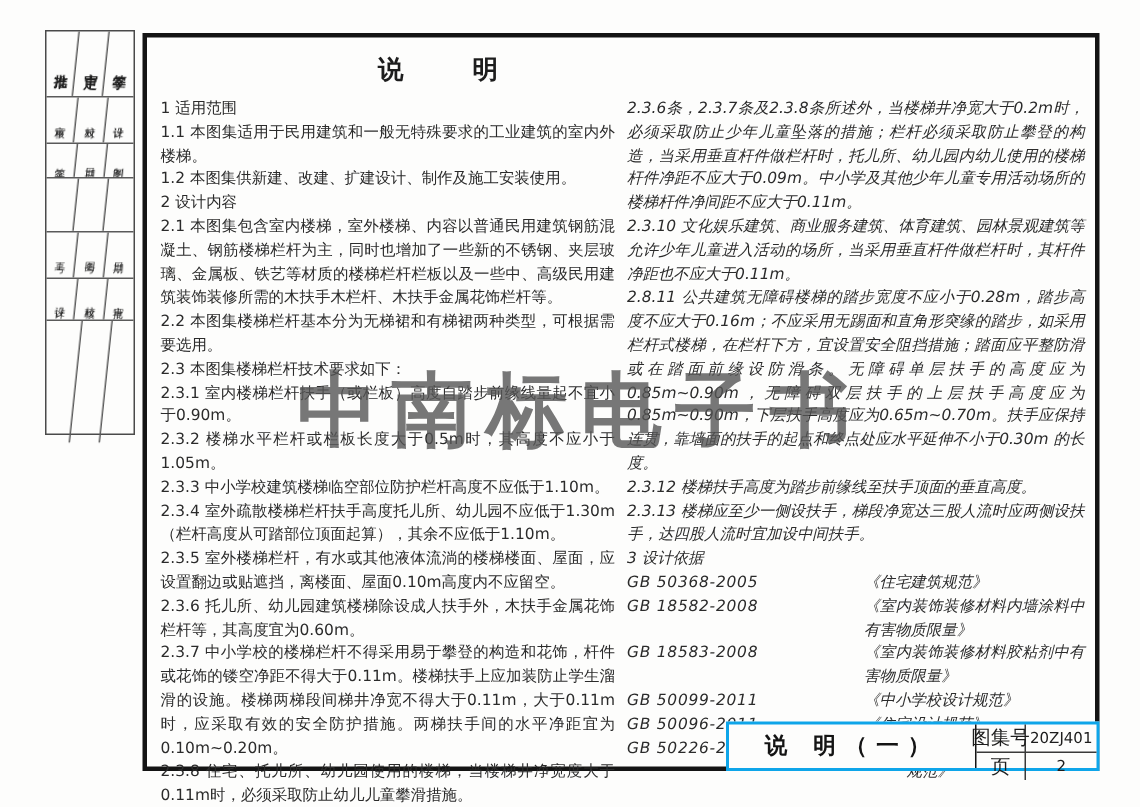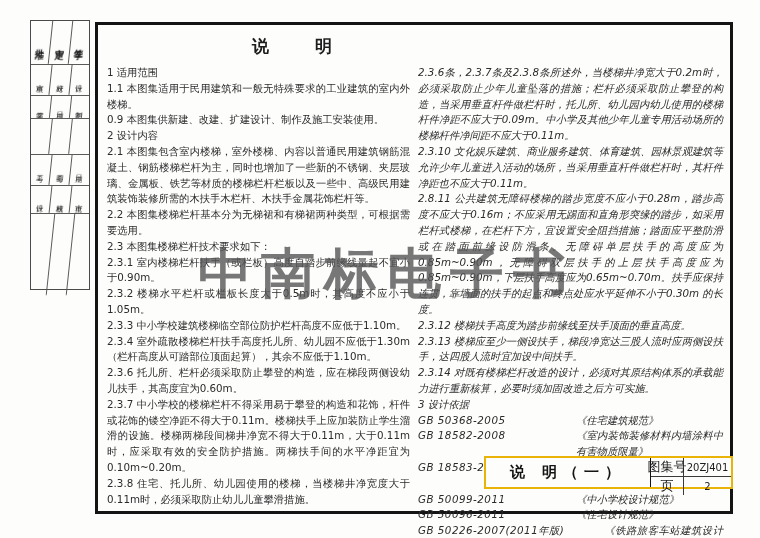--- a/index.html
+++ b/index.html
@@ -44,22 +44,22 @@
   .ref-code{flex:none;min-width:118px;white-space:nowrap;letter-spacing:.5px;}
   .ref-name{flex:1;margin-left:40px;}
   
   .watermark{
     position:absolute;left:198px;top:238px;z-index:5;
     font-size:54px;font-weight:bold;letter-spacing:9px;white-space:nowrap;
     color:rgba(85,85,85,0.80);pointer-events:none;
   }
   
   .titleblock{
-    position:absolute;left:484px;top:456px;width:249px;height:33px;
-    border:2px solid #eab308;box-sizing:border-box;display:flex;background:#fdfdfc;z-index:6;
+    position:absolute;left:484px;top:481px;width:249px;height:33px;
+    border:2px solid #0ea5e9;box-sizing:border-box;display:flex;background:#fdfdfc;z-index:6;
   }
   .tb-name{
     flex:1;display:flex;align-items:center;justify-content:center;
     font-size:15px;font-weight:bold;color:#141414;letter-spacing:6px;border-right:1.5px solid #141414;
     white-space:nowrap;
   }
   .tb-grid{flex:none;width:80px;display:grid;grid-template-columns:33px 1fr;grid-template-rows:1fr 1fr;}
   .tb-cell{
     display:flex;align-items:center;justify-content:center;
     font-size:13px;color:#1d1d1d;border-right:1px solid #3a3a3a;border-bottom:1px solid #3a3a3a;
@@ -121,61 +121,61 @@
   <div class="frame">
 
     <div class="page-title">说明</div>
 
     <div class="col col-left">
 
         <p>1 适用范围</p>
 
         <p>1.1 本图集适用于民用建筑和一般无特殊要求的工业建筑的室内外楼梯。</p>
 
-        <p>0.9 本图集供新建、改建、扩建设计、制作及施工安装使用。</p>
+        <p>1.2 本图集供新建、改建、扩建设计、制作及施工安装使用。</p>
 
         <p>2 设计内容</p>
 
         <p>2.1 本图集包含室内楼梯，室外楼梯、内容以普通民用建筑钢筋混凝土、钢筋楼梯栏杆为主，同时也增加了一些新的不锈钢、夹层玻璃、金属板、铁艺等材质的楼梯栏杆栏板以及一些中、高级民用建筑装饰装修所需的木扶手木栏杆、木扶手金属花饰栏杆等。</p>
 
         <p>2.2 本图集楼梯栏杆基本分为无梯裙和有梯裙两种类型，可根据需要选用。</p>
 
         <p>2.3 本图集楼梯栏杆技术要求如下：</p>
 
         <p>2.3.1 室内楼梯栏杆扶手（或栏板）高度自踏步前缘线量起不宜小于0.90m。</p>
 
         <p>2.3.2 楼梯水平栏杆或栏板长度大于0.5m时，其高度不应小于1.05m。</p>
 
         <p>2.3.3 中小学校建筑楼梯临空部位防护栏杆高度不应低于1.10m。</p>
 
         <p>2.3.4 室外疏散楼梯栏杆扶手高度托儿所、幼儿园不应低于1.30m（栏杆高度从可踏部位顶面起算），其余不应低于1.10m。</p>
 
-
-        <p>2.3.6 托儿所、栏杆必须采取防止攀登的构造，应在梯段两侧设幼儿扶手，其高度宜为0.60m。</p>
+        <p>2.3.5 室外楼梯栏杆，有水或其他液体流淌的楼梯楼面、屋面，应设置翻边或贴遮挡，离楼面、屋面0.10m高度内不应留空。</p>
+
+        <p>2.3.6 托儿所、幼儿园建筑楼梯除设成人扶手外，木扶手金属花饰栏杆等，其高度宜为0.60m。</p>
 
         <p>2.3.7 中小学校的楼梯栏杆不得采用易于攀登的构造和花饰，杆件或花饰的镂空净距不得大于0.11m。楼梯扶手上应加装防止学生溜滑的设施。楼梯两梯段间梯井净宽不得大于0.11m，大于0.11m时，应采取有效的安全防护措施。两梯扶手间的水平净距宜为0.10m~0.20m。</p>
 
         <p>2.3.8 住宅、托儿所、幼儿园使用的楼梯，当楼梯井净宽度大于0.11m时，必须采取防止幼儿儿童攀滑措施。</p>
 
       </div>
 
     <div class="col col-right">
       <div>
 
           <p>2.3.6条，2.3.7条及2.3.8条所述外，当楼梯井净宽大于0.2m时，必须采取防止少年儿童坠落的措施；栏杆必须采取防止攀登的构造，当采用垂直杆件做栏杆时，托儿所、幼儿园内幼儿使用的楼梯杆件净距不应大于0.09m。中小学及其他少年儿童专用活动场所的楼梯杆件净间距不应大于0.11m。</p>
 
           <p>2.3.10 文化娱乐建筑、商业服务建筑、体育建筑、园林景观建筑等允许少年儿童进入活动的场所，当采用垂直杆件做栏杆时，其杆件净距也不应大于0.11m。</p>
 
           <p>2.8.11 公共建筑无障碍楼梯的踏步宽度不应小于0.28m，踏步高度不应大于0.16m；不应采用无踢面和直角形突缘的踏步，如采用栏杆式楼梯，在栏杆下方，宜设置安全阻挡措施；踏面应平整防滑或在踏面前缘设防滑条。无障碍单层扶手的高度应为0.85m~0.90m，无障碍双层扶手的上层扶手高度应为0.85m~0.90m，下层扶手高度应为0.65m~0.70m。扶手应保持连贯，靠墙面的扶手的起点和终点处应水平延伸不小于0.30m 的长度。</p>
 
           <p>2.3.12 楼梯扶手高度为踏步前缘线至扶手顶面的垂直高度。</p>
 
           <p>2.3.13 楼梯应至少一侧设扶手，梯段净宽达三股人流时应两侧设扶手，达四股人流时宜加设中间扶手。</p>
 
-          <p>2.3.14 对既有楼梯栏杆改造的设计，必须对其原结构体系的承载能力进行重新核算，必要时须加固改造之后方可实施。</p>
 
           <p>3 设计依据</p>
         </div>
       <div class="refs">
 
           <div class="ref-row">
             <span class="ref-code">GB 50368-2005</span>
             <span class="ref-name">《住宅建筑规范》</span>
           </div>
 

